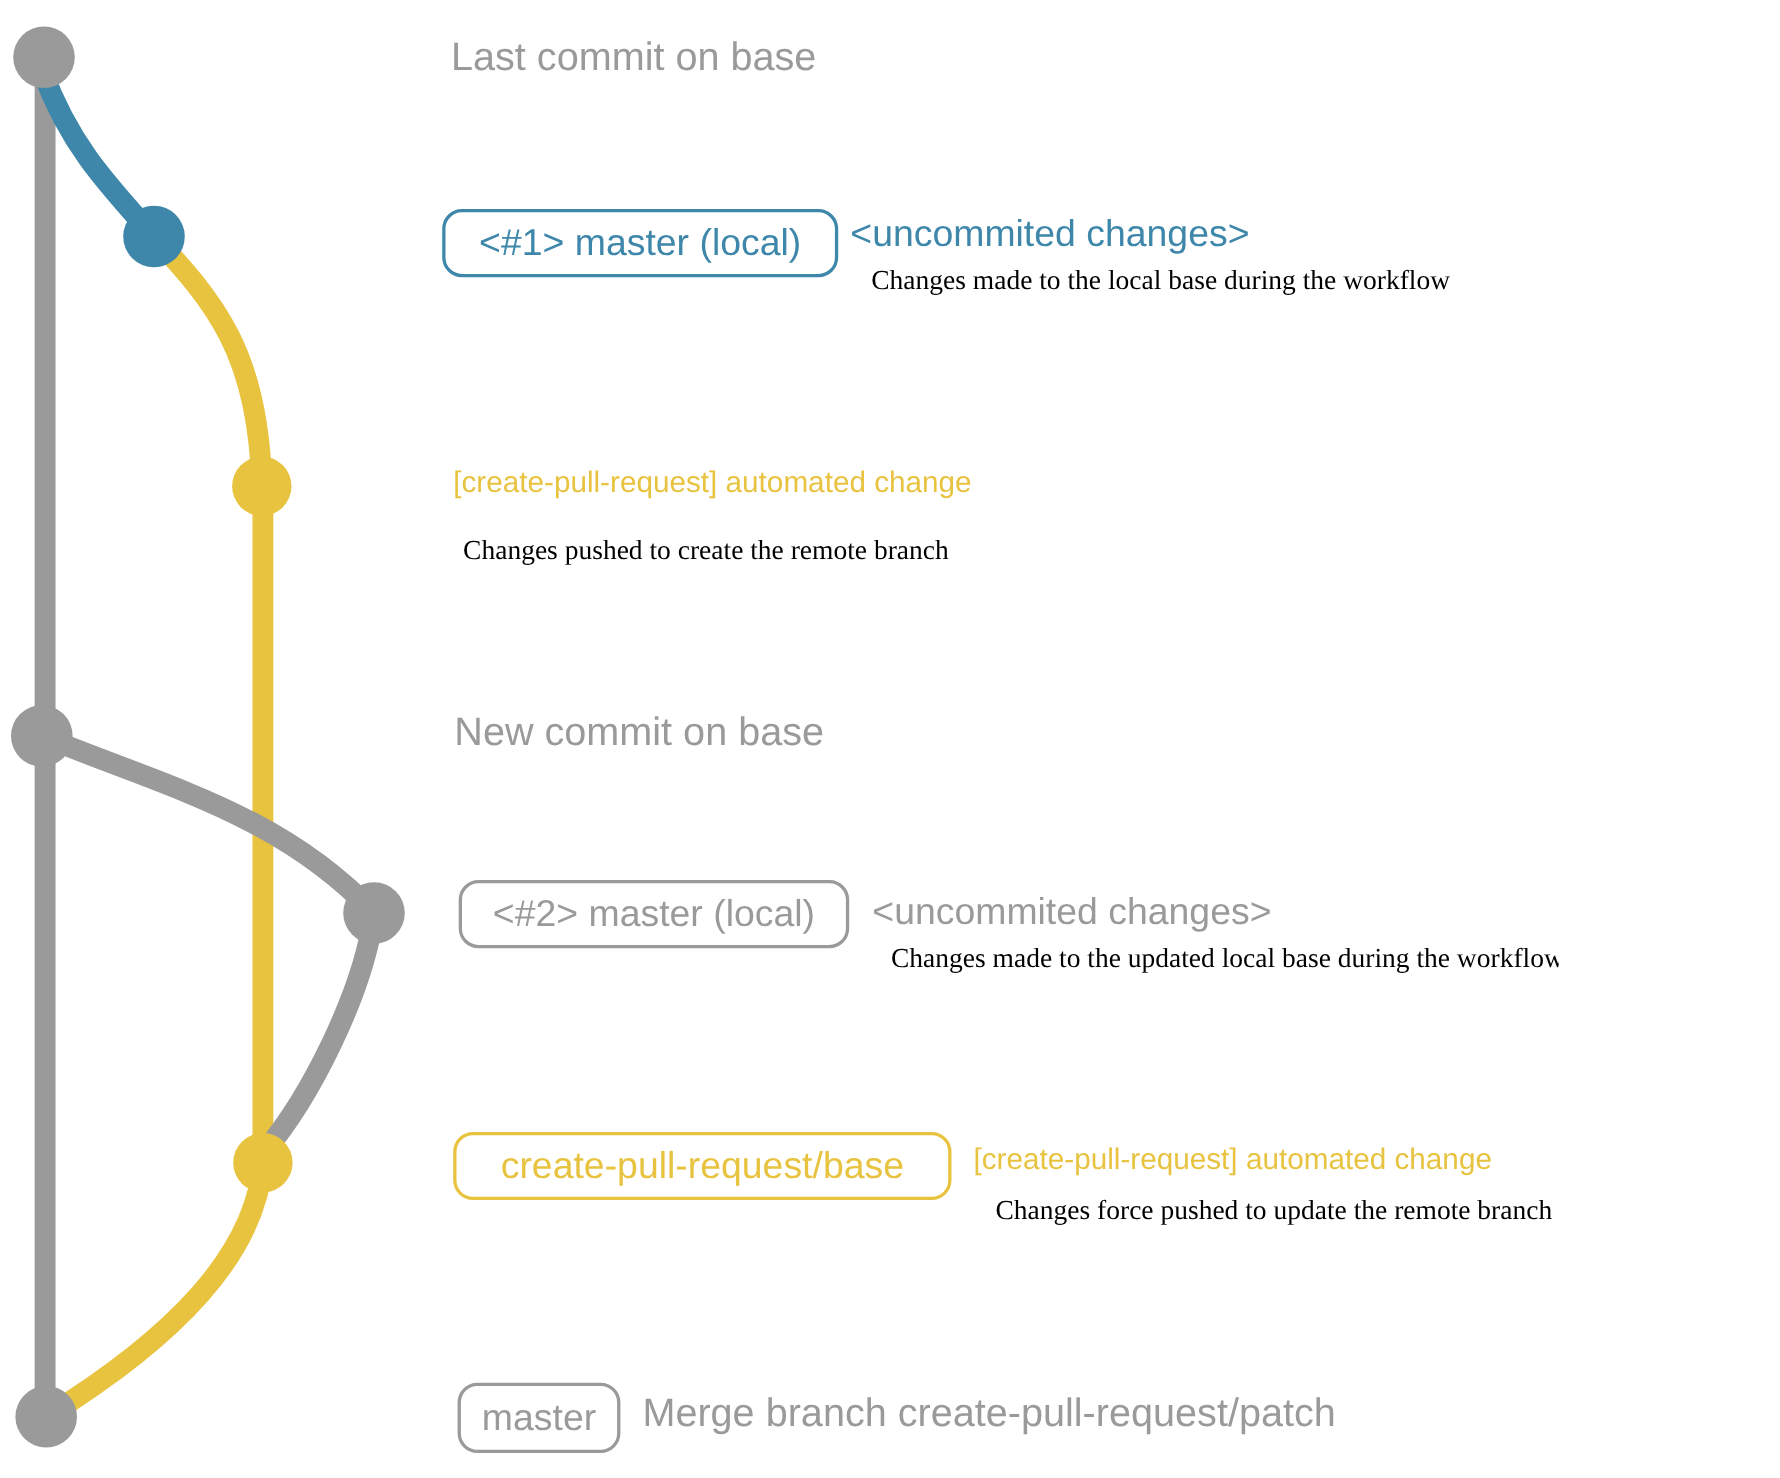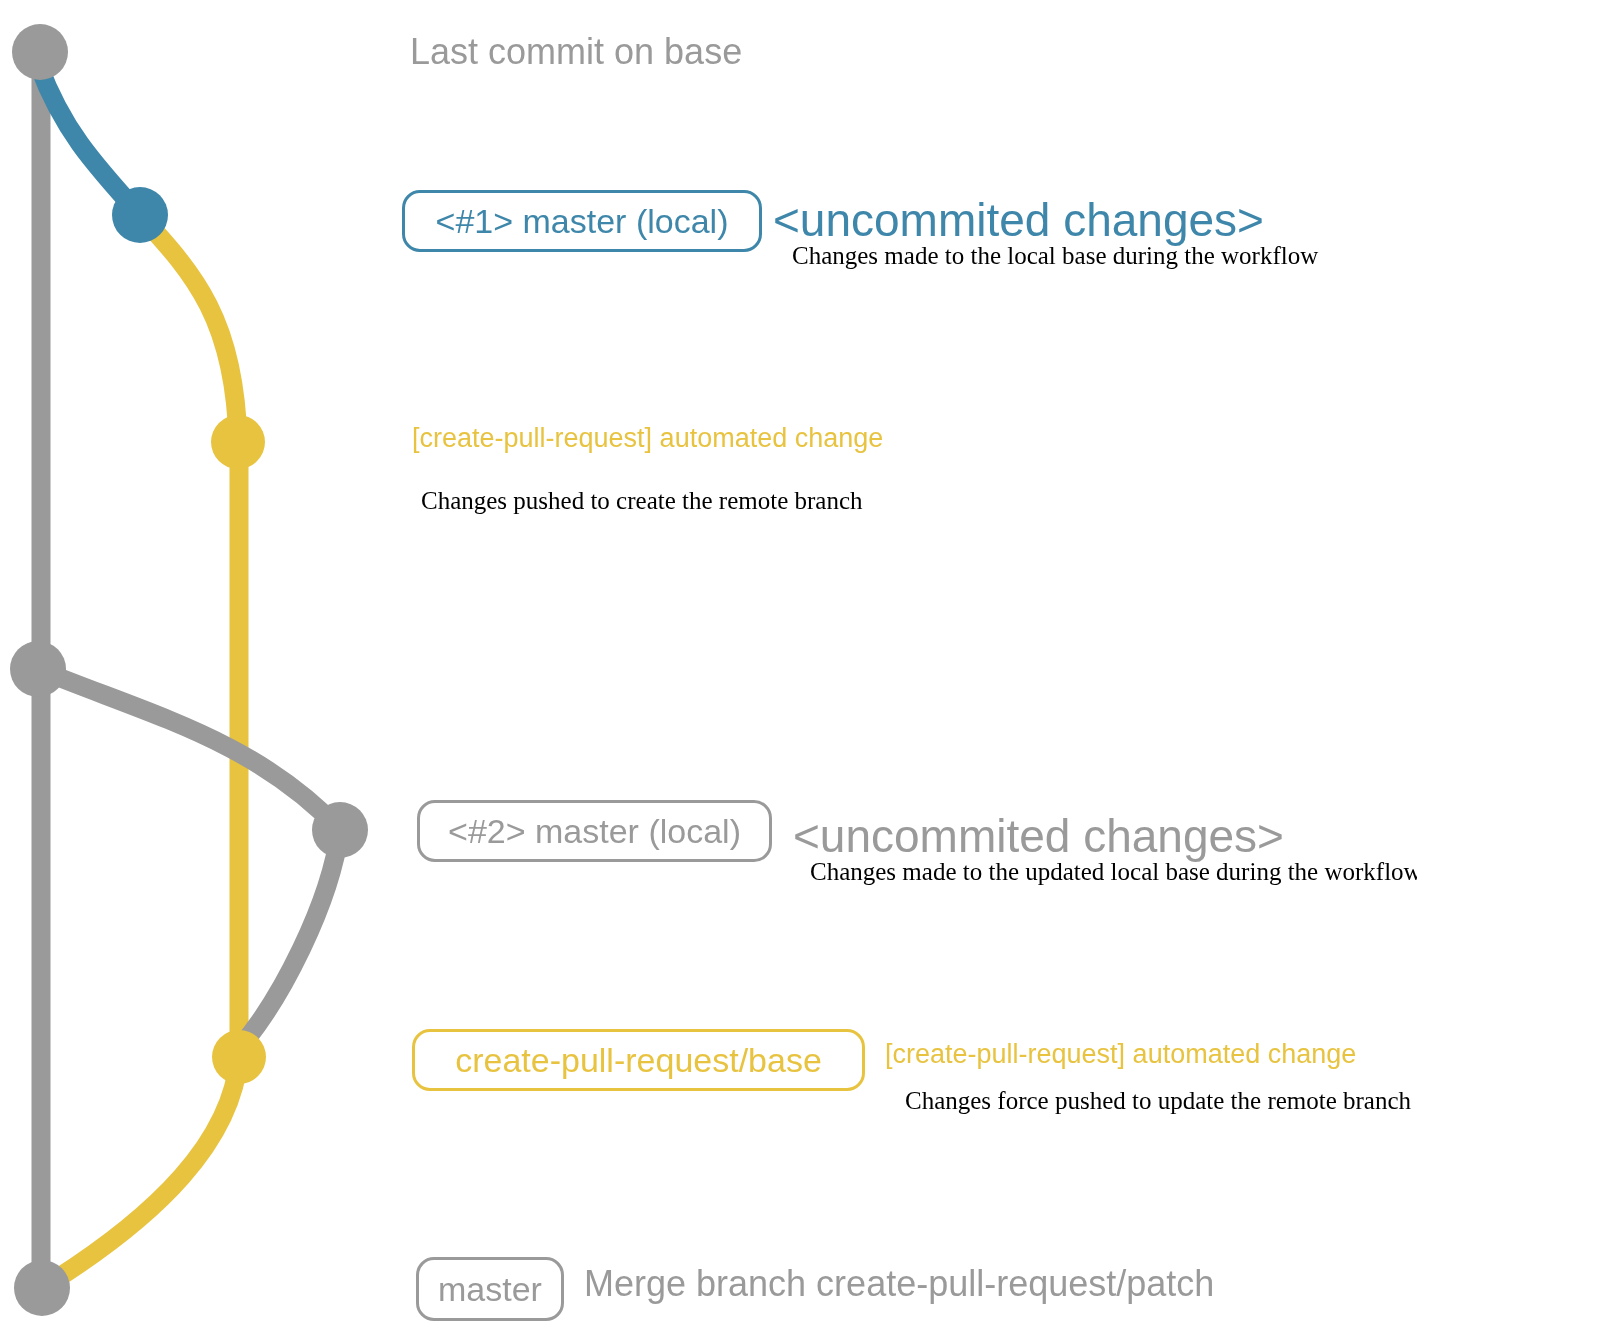--- a/index.html
+++ b/index.html
@@ -22,21 +22,21 @@
   .abs{position:absolute; white-space:nowrap;}
   .hdr{font-size:36px; color:var(--gray); line-height:1.1;}
   .badge{
     display:flex; align-items:center; justify-content:center;
     border:3px solid; border-radius:18px; box-sizing:border-box;
     font-size:34px; line-height:1; background:var(--bg);
   }
   .badge-blue{border-color:var(--blue); color:var(--blue);}
   .badge-gray{border-color:var(--gray); color:var(--gray);}
   .badge-yellow{border-color:var(--yellow); color:var(--yellow);}
-  .lbl{font-size:46px; line-height:1.2;}
+  .lbl{font-size:34px; line-height:1.2;}
   .lbl-blue{color:var(--blue);}
   .lbl-gray{color:var(--gray);}
   .lbl-yellow{color:var(--yellow); font-size:27px;}
   .desc{
     font-family:"Liberation Serif", serif; font-size:25px; color:var(--ink); line-height:1.2;
   }
 </style>
 </head>
 <body>
 
@@ -71,20 +71,21 @@
 
   <div class="abs badge badge-blue" style="left:402px; top:190px; width:360px; height:62px;">
     <span>&lt;#1&gt; master (local)</span>
   </div>
   <div class="abs lbl lbl-blue" style="left:773px; top:193px;">&lt;uncommited changes&gt;</div>
   <div class="abs desc" style="left:792px; top:241px;">Changes made to the local base during the workflow</div>
 
   <div class="abs lbl lbl-yellow" style="left:412px; top:422px;">[create-pull-request] automated change</div>
   <div class="abs desc" style="left:421px; top:470px;margin-top:16px;">Changes pushed to create the remote branch</div>
 
+  <div class="abs hdr" style="left:413px; top:645px;">New commit on base</div>
 
   <div class="abs badge badge-gray" style="left:417px; top:800px; width:355px; height:62px;">
     <span>&lt;#2&gt; master (local)</span>
   </div>
   <div class="abs lbl lbl-gray" style="left:793px; top:809px;">&lt;uncommited changes&gt;</div>
   <div class="abs desc" style="left:810px; top:857px;">Changes made to the updated local base during the workflow</div>
 
   <div class="abs badge badge-yellow" style="left:412px; top:1029px; width:453px; height:62px;">
     <span>create-pull-request/base</span>
   </div>

